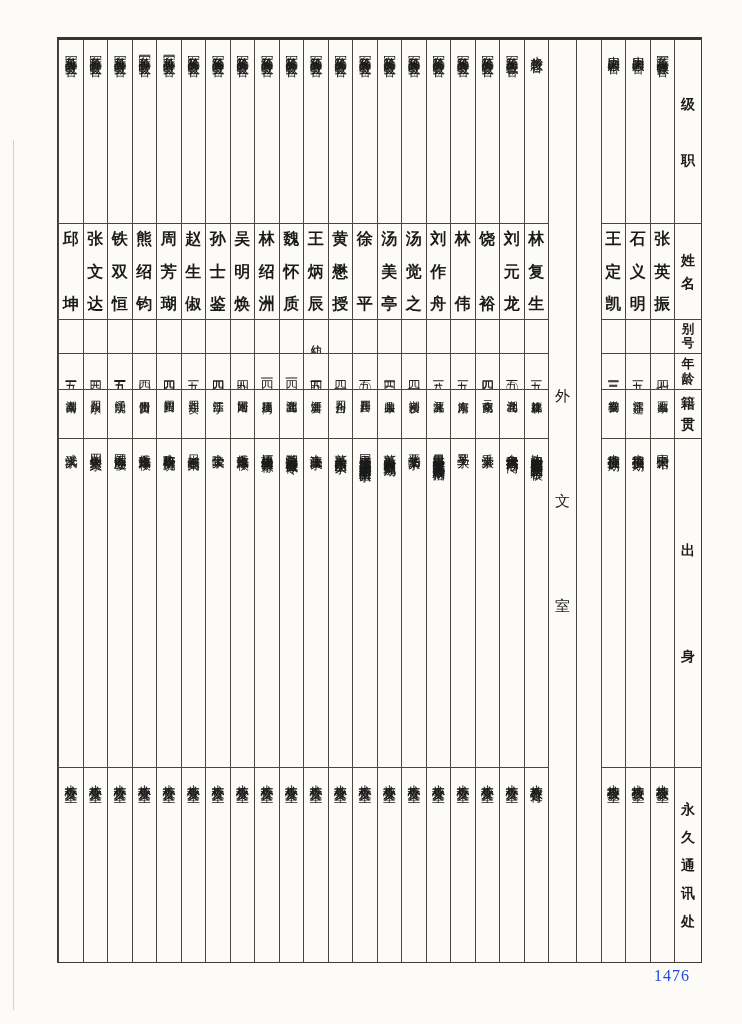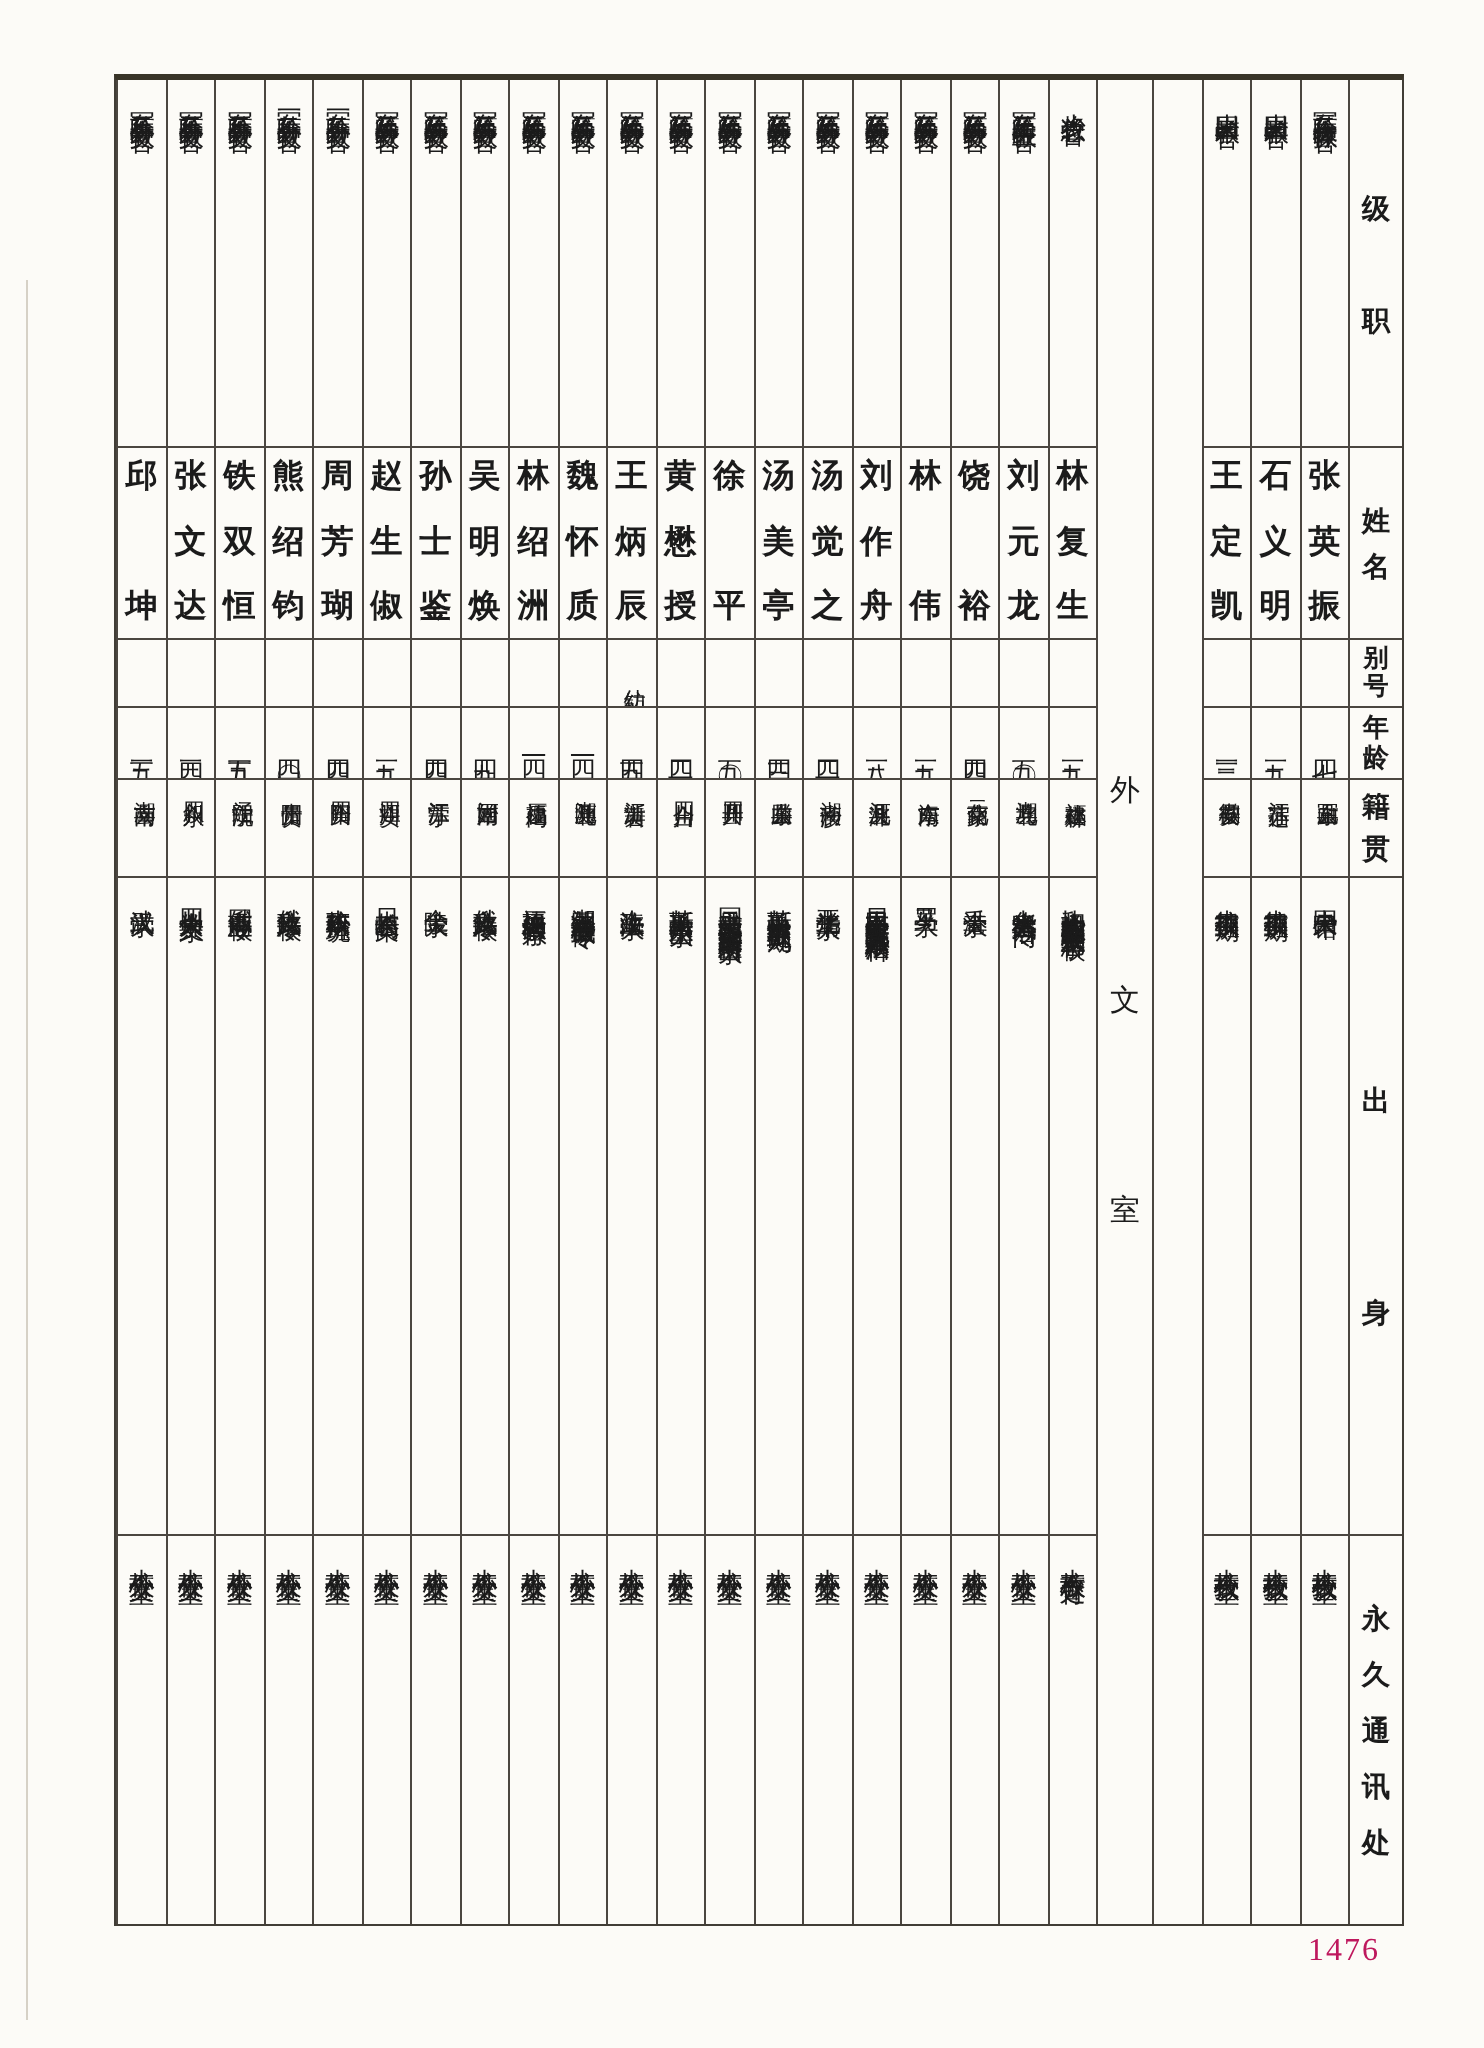--- a/index.html
+++ b/index.html
@@ -76,21 +76,21 @@
   .fullcell{height:100%;}
   .divider-cell{
     height:100%;display:flex;flex-direction:column;align-items:center;
     justify-content:flex-start;padding-top:348px;gap:90px;box-sizing:border-box;
   }
   .divider-cell span{font-size:15px;line-height:1;}
   
   .page-number{
     position:absolute;top:967px;right:52px;
     font-family:"Liberation Serif","DejaVu Serif",serif;
-    font-size:16px;letter-spacing:1px;color:#be185d;
+    font-size:16px;letter-spacing:1px;color:#1d4ed8;
   }
 </style>
 </head>
 <body>
 
 <div class="page">
   <div class="scan-edge"></div>
   <div class="roster">
       <div class="col col-header">
         <div class="cell flexcell hdr h-rank">

